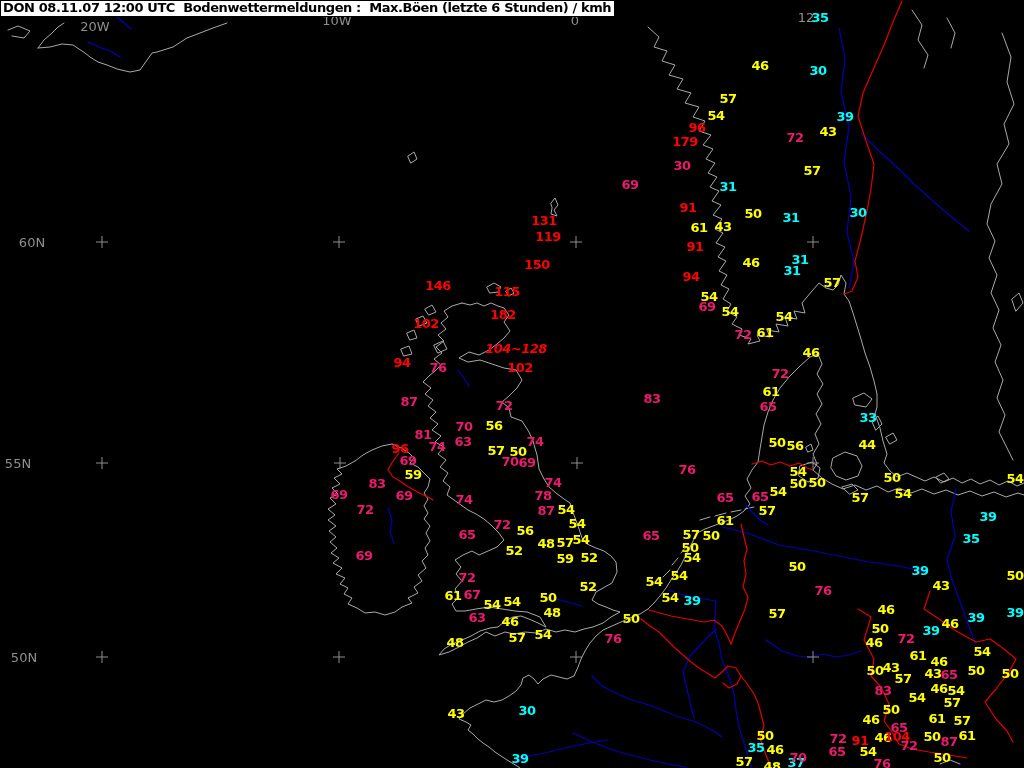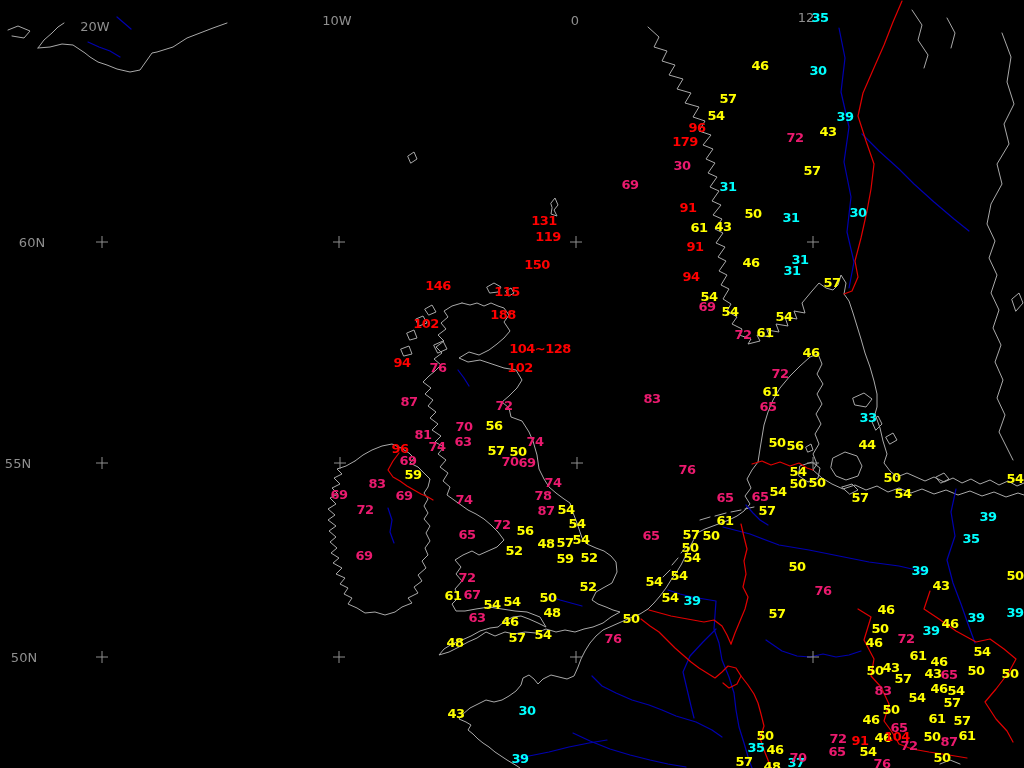--- a/index.html
+++ b/index.html
@@ -174,23 +174,23 @@
       <div class="st st-y" style="left: 811px; top: 352px;">46</div>
       <div class="st st-m" style="left: 780px; top: 373px;">72</div>
       <div class="st st-y" style="left: 771px; top: 391px;">61</div>
       <div class="st st-m" style="left: 768px; top: 406px;">65</div>
       <div class="st st-c" style="left: 868px; top: 417px;">33</div>
       <div class="st st-r" style="left: 544px; top: 220px;">131</div>
       <div class="st st-r" style="left: 548px; top: 236px;">119</div>
       <div class="st st-r" style="left: 537px; top: 264px;">150</div>
       <div class="st st-r" style="left: 438px; top: 285px;">146</div>
       <div class="st st-r" style="left: 507px; top: 291px;">115</div>
-      <div class="st st-r" style="left: 503px; top: 314px;">188</div>
+      <div class="st st-r" style="left: 503px; top: 314px;">182</div>
       <div class="st st-r" style="left: 426px; top: 323px;">102</div>
-      <div class="st st-r" style="left: 540px; top: 348px;">104~128</div>
+      <div class="st st-r" style="left: 516px; top: 348px; font-style: italic;">104~128</div>
       <div class="st st-r" style="left: 520px; top: 367px;">102</div>
       <div class="st st-r" style="left: 402px; top: 362px;">94</div>
       <div class="st st-m" style="left: 438px; top: 367px;">76</div>
       <div class="st st-m" style="left: 409px; top: 401px;">87</div>
       <div class="st st-m" style="left: 504px; top: 405px;">72</div>
       <div class="st st-y" style="left: 494px; top: 425px;">56</div>
       <div class="st st-m" style="left: 464px; top: 426px;">70</div>
       <div class="st st-m" style="left: 423px; top: 434px;">81</div>
       <div class="st st-m" style="left: 463px; top: 441px;">63</div>
       <div class="st st-m" style="left: 437px; top: 446px;">74</div>
@@ -316,13 +316,14 @@
       <div class="st st-y" style="left: 744px; top: 761px;">57</div>
       <div class="st st-m" style="left: 798px; top: 757px;">70</div>
       <div class="st st-y" style="left: 772px; top: 766px;">48</div>
       <div class="st st-m" style="left: 838px; top: 738px;">72</div>
       <div class="st st-m" style="left: 837px; top: 751px;">65</div>
       <div class="st st-y" style="left: 456px; top: 713px;">43</div>
       <div class="st st-c" style="left: 527px; top: 710px;">30</div>
       <div class="st st-c" style="left: 520px; top: 758px;">39</div>
     </div>
 
+  <div class="title-bar">DON 08.11.07 12:00 UTC  Bodenwettermeldungen :  Max.Böen (letzte 6 Stunden) / kmh</div>
 </div>
 
 </body></html>

